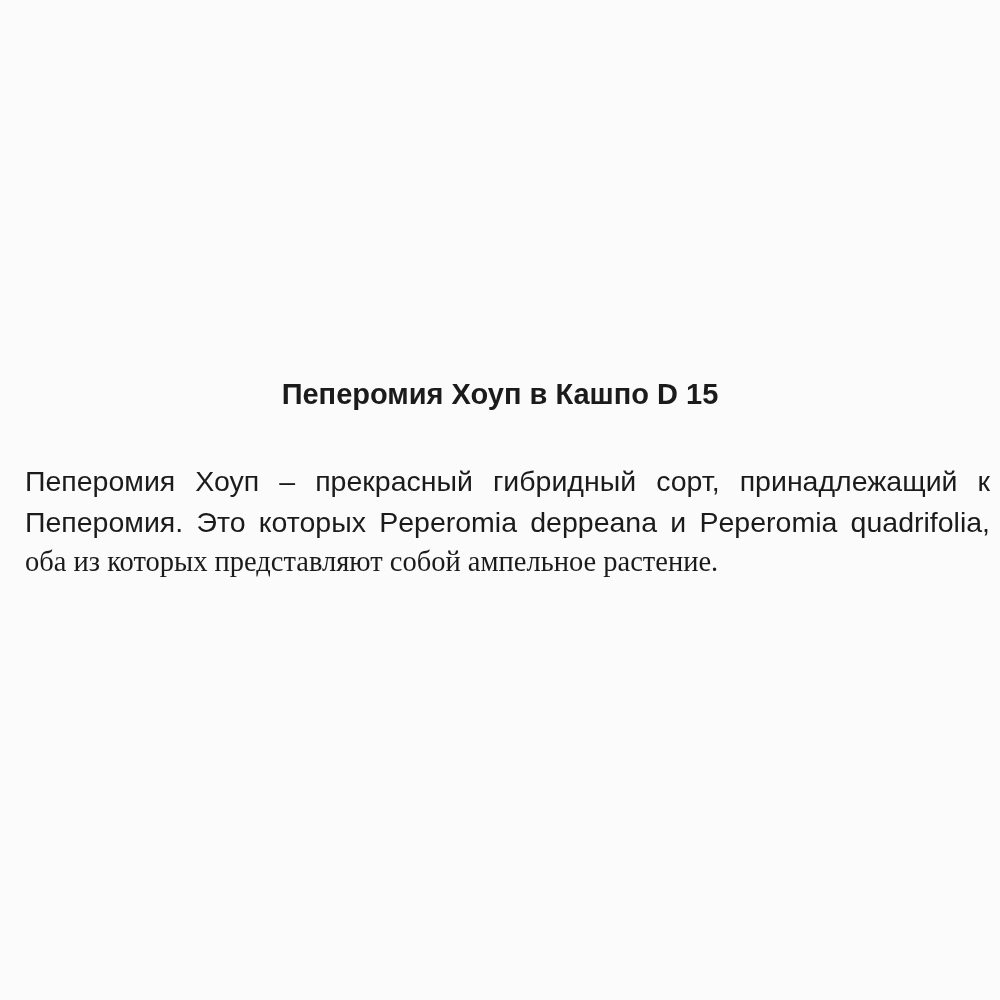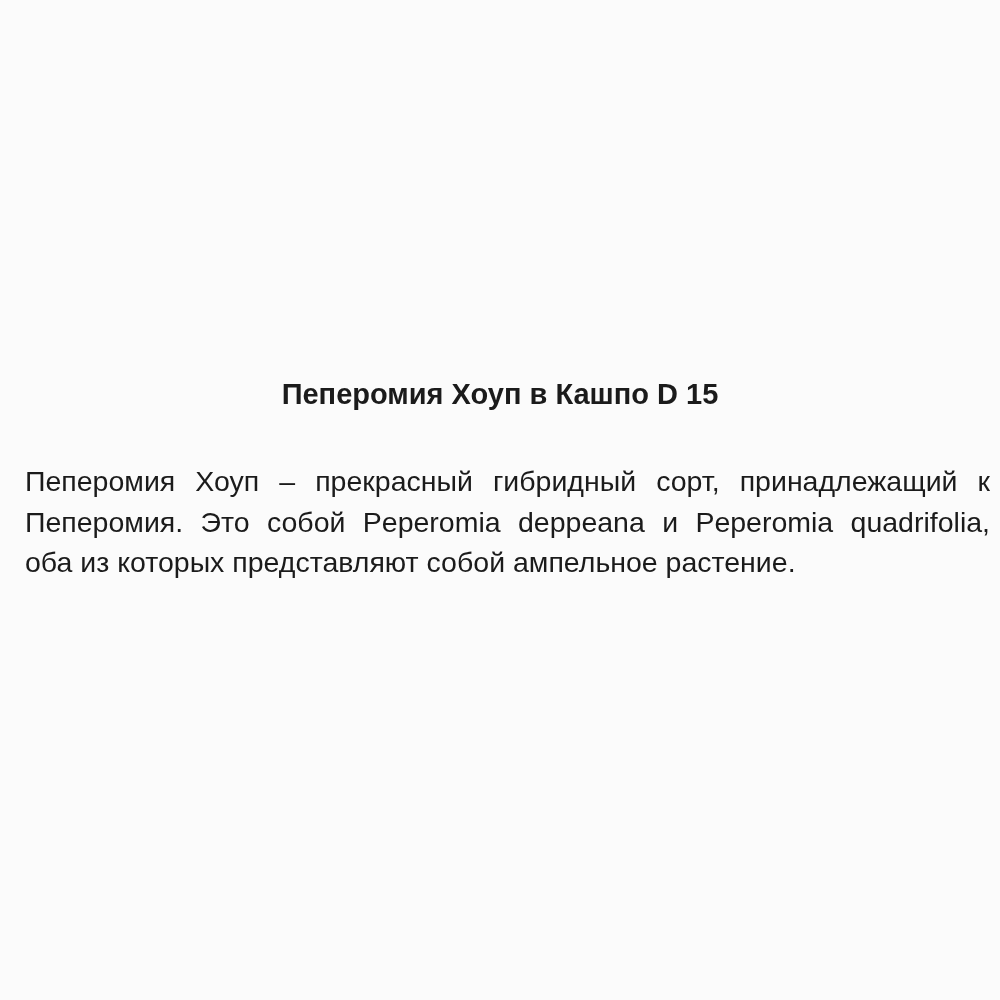--- a/index.html
+++ b/index.html
@@ -40,26 +40,27 @@
     letter-spacing: 0px;
   }
   .line {
     text-align: justify;
     text-align-last: justify;
     white-space: normal;
   }
   .line.last {
     text-align: right;
     text-align-last: left;
+    font-family: Liberation Serif, serif;
   }
 </style>
 </head>
 <body>
 
 <div class="page">
   <h1 class="title">Пеперомия Хоуп в Кашпо D 15</h1>
 
   <div class="body-text">
     <div class="line">Пеперомия Хоуп – прекрасный гибридный сорт, принадлежащий к</div>
-    <div class="line">Пеперомия. Это собой Peperomia deppeana и Peperomia quadrifolia,</div>
+    <div class="line">Пеперомия. Это которых Peperomia deppeana и Peperomia quadrifolia,</div>
     <div class="line last">оба из которых представляют собой ампельное растение.</div>
   </div>
 </div>
 
 </body></html>

